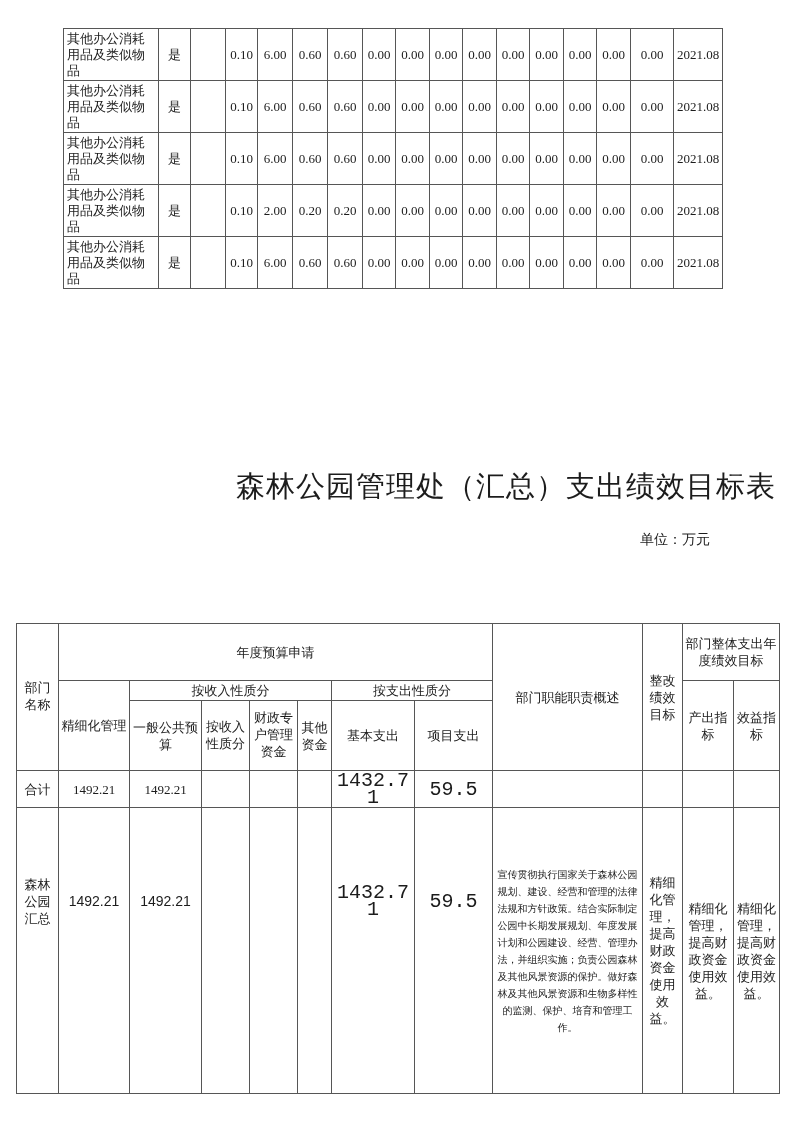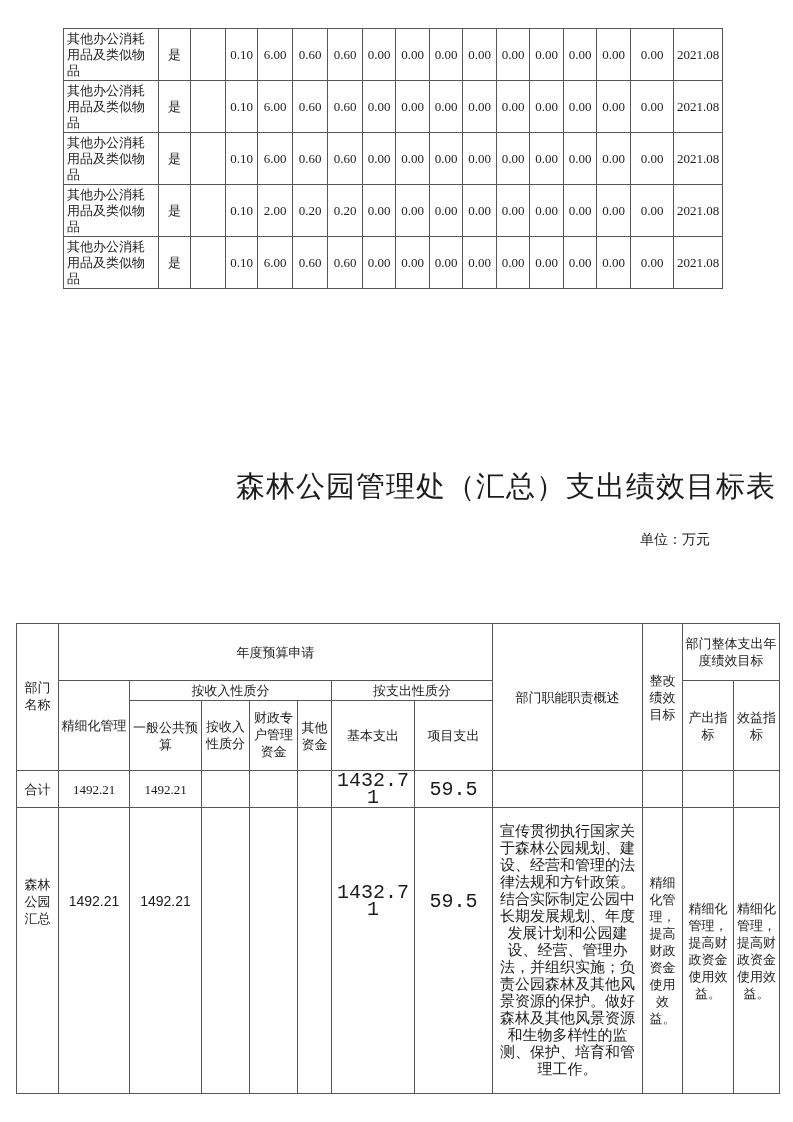--- a/index.html
+++ b/index.html
@@ -84,21 +84,21 @@
     font-family: "Liberation Sans", sans-serif;
     font-size: 14px;
   }
   td.dept-label { padding-left: 7px; padding-right: 7px; margin-top: 20px; }
   td.duty-cell {
     vertical-align: top;
     text-align: justify;
     text-align-last: center;
     padding: 2px 4px;
     line-height: 17px;
-    font-size: 15px;
+    font-size: 10px;
   }
   td.goal-cell {
     vertical-align: top;
     padding: 3px 6px;
     line-height: 19px;
   }
 </style>
 </head>
 <body>
 

